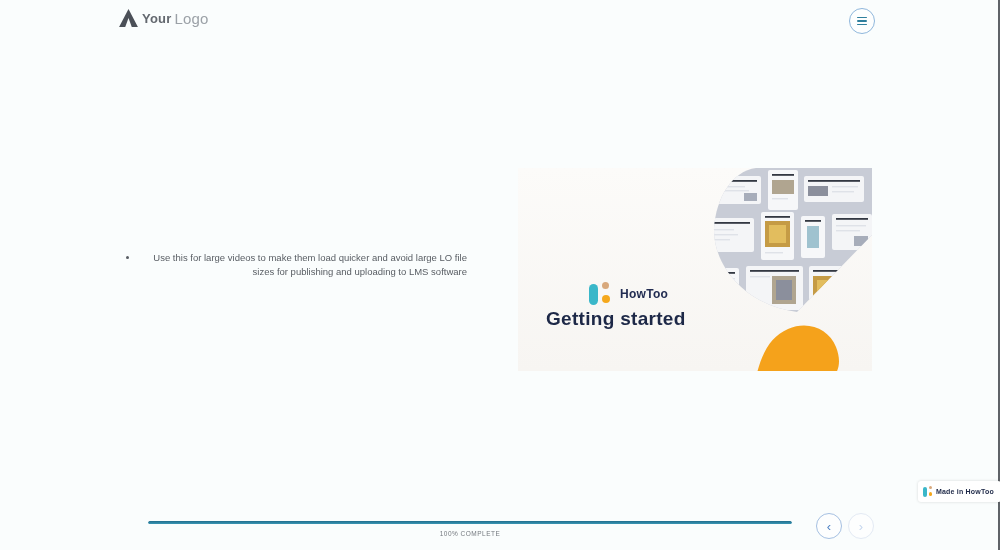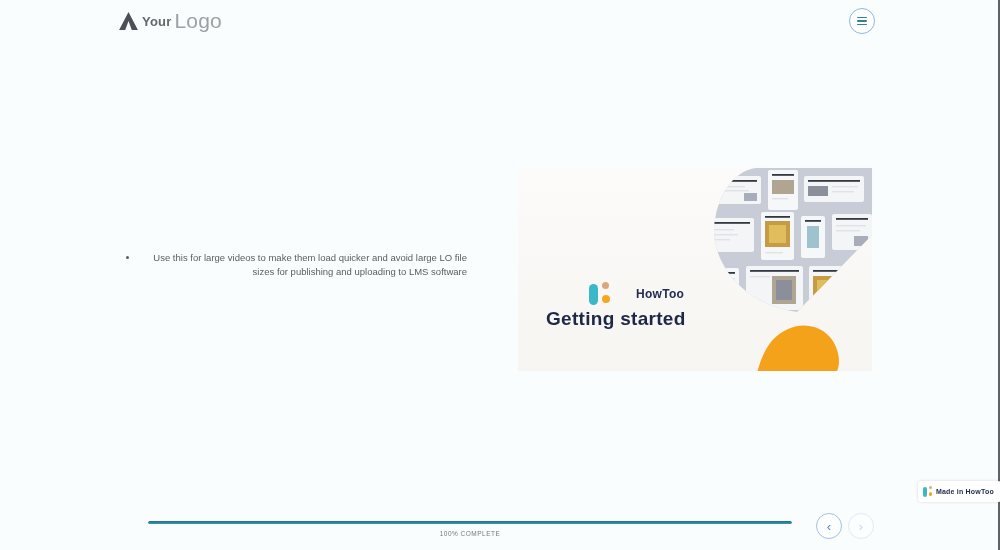--- a/index.html
+++ b/index.html
@@ -7,38 +7,38 @@
   .page { position:relative; width:1000px; height:550px; background:#fafdfd; overflow:hidden; }
 
   
   .edge-line { position:absolute; right:0; top:0; width:2px; height:550px; background:#5f6368; }
 
   
   .header { position:absolute; left:0; top:0; width:1000px; height:46px; }
   .logo { position:absolute; left:118px; top:9px; display:flex; align-items:center; gap:3px; }
   .logo-mark { width:21px; height:18px; display:block; }
   .logo-text-bold { font-size:13px; font-weight:bold; color:#63686f; letter-spacing:.2px; }
-  .logo-text-light { font-size:21px; color:#9ba1a7; letter-spacing:.2px; }
+  .logo-text-light { font-size:15px; color:#9ba1a7; letter-spacing:.2px; }
   .menu-btn { position:absolute; left:849px; top:8px; width:26px; height:26px; border:1px solid #8fb7dc;
               border-radius:50%; background:#fdfefe; display:flex; align-items:center; justify-content:center;
               flex-direction:column; gap:2px; cursor:pointer; }
   .menu-btn .bar { width:10px; height:1.6px; background:#2f7f9d; border-radius:1px; }
 
   
   .content { position:absolute; left:122px; top:236px; width:370px; }
   .content h1 { font-size:21px; font-weight:bold; color:#3f4449; letter-spacing:.2px; }
   .content ul { margin-top:15px; padding-left:17px; width:345px; }
   .content li { font-size:9.5px; line-height:14px; color:#585d63;text-align:right; }
   .content li::marker { color:#585d63; }
 
   
   .video-card { position:absolute; left:518px; top:168px; width:354px; height:203px; overflow:hidden;
                 background:linear-gradient(180deg,#fcfbf9 0%,#f7f5f2 100%); cursor:pointer; }
   .video-art { position:absolute; left:0; top:0; width:354px; height:203px; display:block; pointer-events:none; }
-  .brand-row { position:absolute; left:30px; top:113px; display:flex; align-items:center; gap:26px;padding-left:41px; }
+  .brand-row { position:absolute; left:30px; top:113px; display:flex; align-items:center; gap:10px;padding-left:41px; }
   .howtoo-icon { position:relative; width:21px; height:25px; }
   .howtoo-icon .pill { position:absolute; left:0; top:3px; width:9px; height:21px; border-radius:5px; background:#3ab7c9; }
   .howtoo-icon .dot-tan { position:absolute; left:13px; top:1px; width:7px; height:7px; border-radius:50%; background:#d8a87c; }
   .howtoo-icon .dot-orange { position:absolute; left:13px; top:14px; width:8px; height:8px; border-radius:50%; background:#f5a81c; }
   .brand-name { font-size:12px; font-weight:bold; color:#232d52; letter-spacing:.3px; }
   .video-title { position:absolute; left:28px; top:140px; font-size:19px; font-weight:bold; color:#1d2847; letter-spacing:.3px; }
 
   
   .progress-wrap { position:absolute; left:148px; top:521px; width:644px; }
   .progress-track { width:100%; height:3px; border-radius:2px; background:#d7e3e8; overflow:hidden; }

